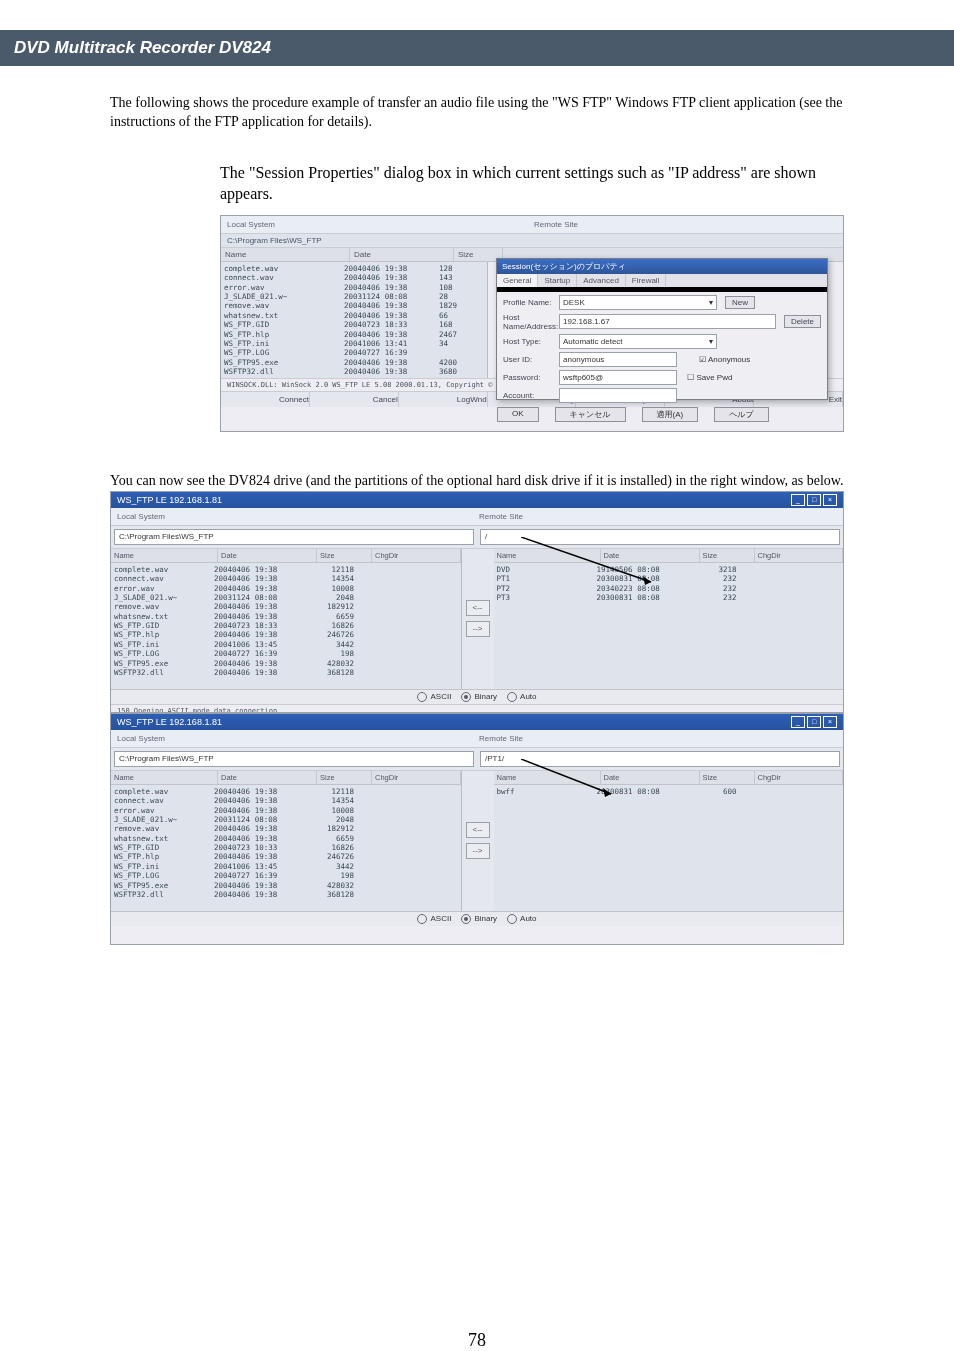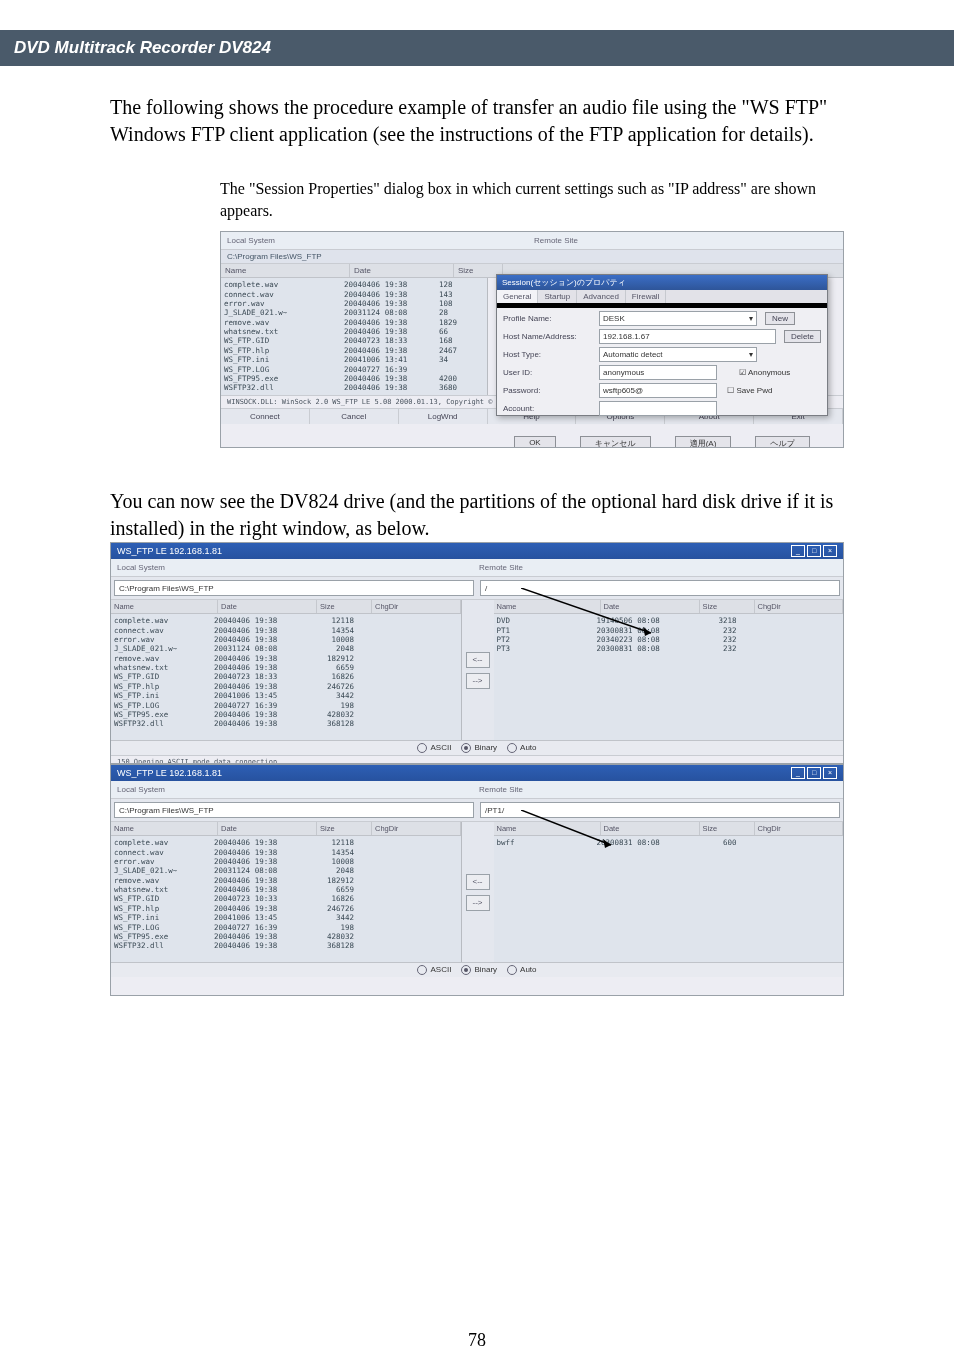--- a/index.html
+++ b/index.html
@@ -1,18 +1,18 @@
 <!DOCTYPE html>
 <html><head>
 <meta charset="utf-8">
 <style>
   html,body{margin:0;padding:0;background:#fff;font-family:Georgia,"Times New Roman",serif;color:#000}
   .page{width:954px;min-height:1351px;margin:0 auto;position:relative;background:#fff;padding:0}
   .header-bar{background:#4a5a6a;color:#fff;font-family:Arial,Helvetica,sans-serif;font-style:italic;font-weight:bold;font-size:17px;padding:8px 14px;margin-top:30px}
-  .body-text{font-size:20px;line-height:1.35;margin:28px 110px 0 110px}
+  .body-text{font-size:14px;line-height:1.35;margin:28px 110px 0 110px}
   .step-text{font-size:16px;line-height:1.35;margin:30px 110px 10px 220px}
   .screenshot{margin:0 110px 0 220px;border:1px solid #9aa1a8;background:#e9eef4;font-family:Tahoma,Arial,sans-serif;font-size:8px;color:#333;overflow:hidden}
   
   .s1{height:215px;position:relative;background:#ededf3}
   .titlebar{background:linear-gradient(#2d5fb5,#27529f);color:#fff;font-size:9px;padding:2px 6px;display:flex;align-items:center;justify-content:space-between}
   .winbtns span{display:inline-block;width:12px;height:10px;border:1px solid #fff;margin-left:2px;font-size:7px;text-align:center;line-height:9px}
   .s1-row{display:flex;align-items:center;padding:4px 6px;border-bottom:1px solid #c9ccd2;background:#e9eef4}
   .lbl-ls{color:#667}
   .symrow{background:#dfe3ec;padding:2px 6px;color:#456;border-bottom:1px solid #c9ccd2}
   .colhead{display:flex;background:#dde0e6;border-bottom:1px solid #c0c3c9}
@@ -22,29 +22,29 @@
   .left-list .r{display:flex}
   .left-list .n{width:120px;overflow:hidden}
   .left-list .d{width:95px}
   .left-list .z{flex:1;text-align:left}
   .dlg{position:absolute;left:275px;top:42px;width:330px;height:140px;background:#efeff3;border:1px solid #7a7d83;box-shadow:2px 2px 6px rgba(0,0,0,.3)}
   .dlg .dlg-title{background:linear-gradient(#3b6ec6,#2e5599);color:#fff;font-size:8px;padding:2px 5px}
   .tabs{display:flex;background:#e2e2e8;border-bottom:5px solid #000000;font-size:8px}
   .tabs span{padding:2px 6px;border-right:1px solid #c6c9cf;color:#556}
   .tabs .active{background:#f3f3f7}
   .dlg-row{display:flex;align-items:center;margin:3px 6px;font-size:8px}
-  .dlg-row .dl{width:96px;color:#445}
+  .dlg-row .dl{width:56px;color:#445}
   .dlg-row .fld{border:1px solid #9aa1a8;background:#fff;height:13px;flex:1;padding:0 3px;display:flex;align-items:center}
   .dlg-row .sel{border:1px solid #9aa1a8;background:#fff;height:13px;width:150px;padding:0 3px;display:flex;align-items:center;justify-content:space-between}
   .dlg-sidebtn{border:1px solid #8d9096;background:#e4e4ea;padding:1px 6px;margin-left:8px;color:#445}
-  .dlg-lowbtns{display:flex;justify-content:center;gap:24px;margin-top:20px}
+  .dlg-lowbtns{display:flex;gap:16px;margin-top:4px}
   .dlg-lowbtns span{border:1px solid #8d9096;background:#e4e4ea;padding:1px 14px}
   .s1-bottom-note{font-family:monospace;font-size:7px;color:#4b5560;padding:2px 6px;border-top:1px solid #c9ccd2;background:#ededf3}
   .s1-btnbar{display:flex;background:#e4e7ee;border-top:1px solid #c9ccd2}
-  .s1-btnbar span{flex:1;text-align:center;border-right:1px solid #c9ccd2;padding:3px 0;font-size:8px;color:#445}
+  .s1-btnbar span{flex:1;text-align:right;border-right:1px solid #c9ccd2;padding:3px 0;font-size:8px;color:#445}
   
   .s2,.s3{position:relative;background:#ededf3}
   .s2{height:220px}
   .s3{height:230px}
   .s2 .path,.s3 .path{background:#e4e7ee;border-bottom:1px solid #c9ccd2;display:flex}
   .pathbox{border:1px solid #9aa1a8;background:#fff;height:14px;margin:3px;flex:1;padding:0 4px;font-size:8px;display:flex;align-items:center}
   .panes{display:flex;height:140px}
   .pane{flex:1;display:flex;flex-direction:column;border-right:1px solid #b8bbc1}
   .pane:last-child{border-right:none}
   .midcol{width:32px;background:#e4e7ee;display:flex;flex-direction:column;justify-content:center;align-items:center;gap:5px}

